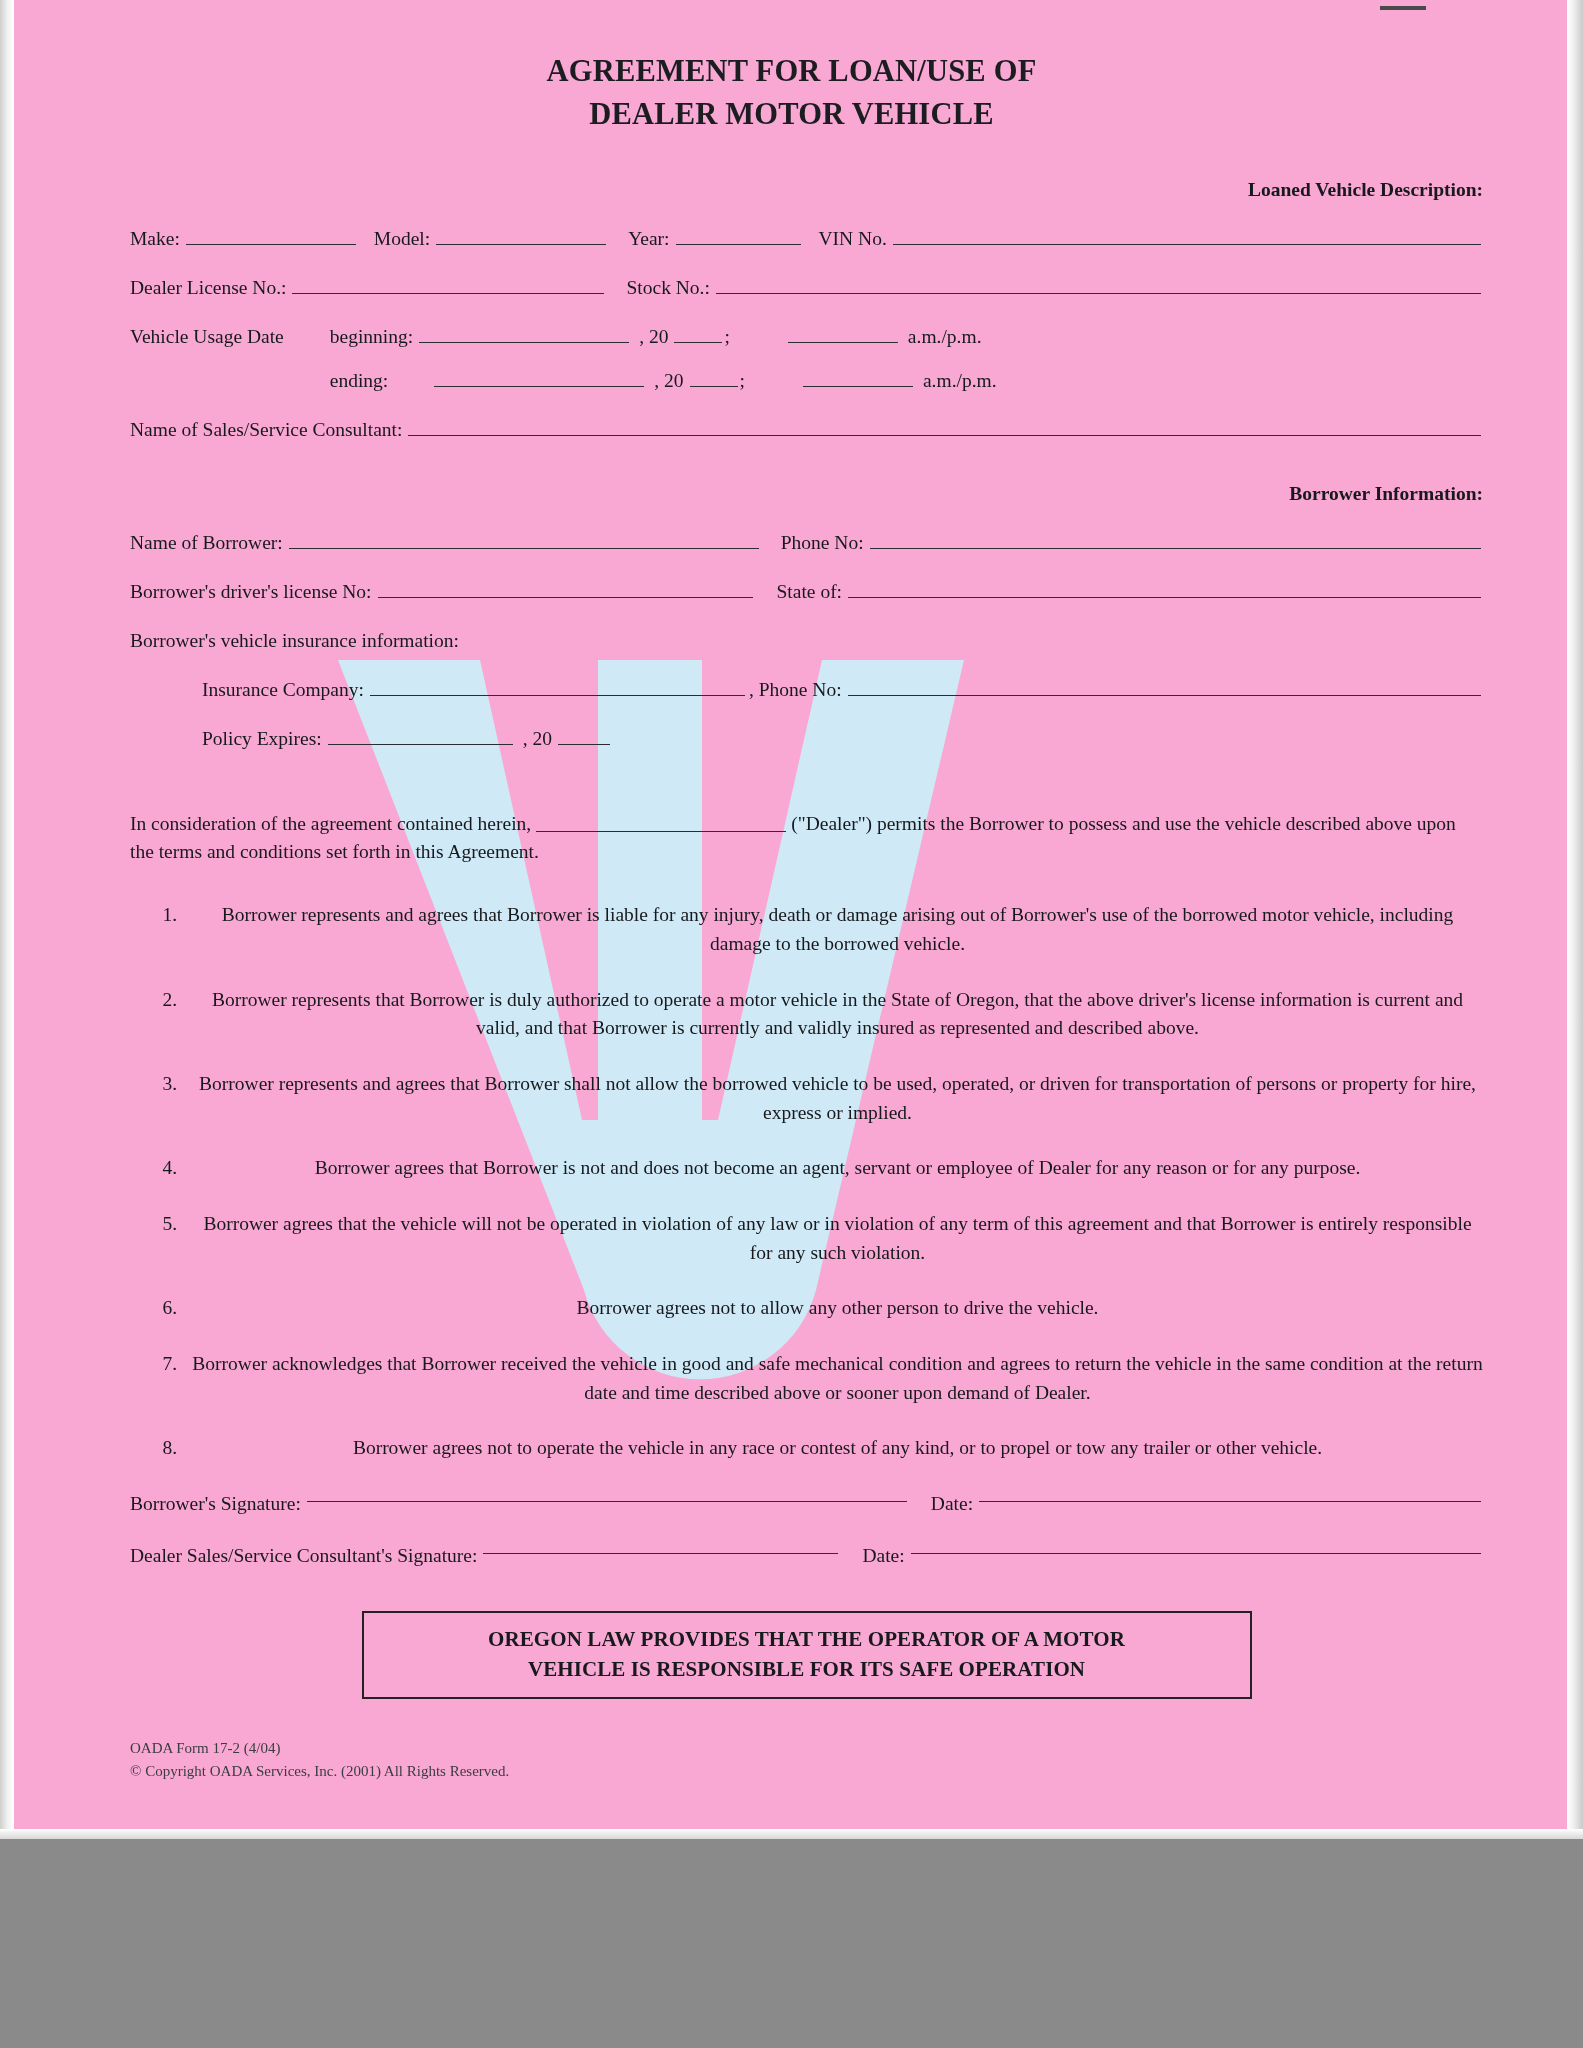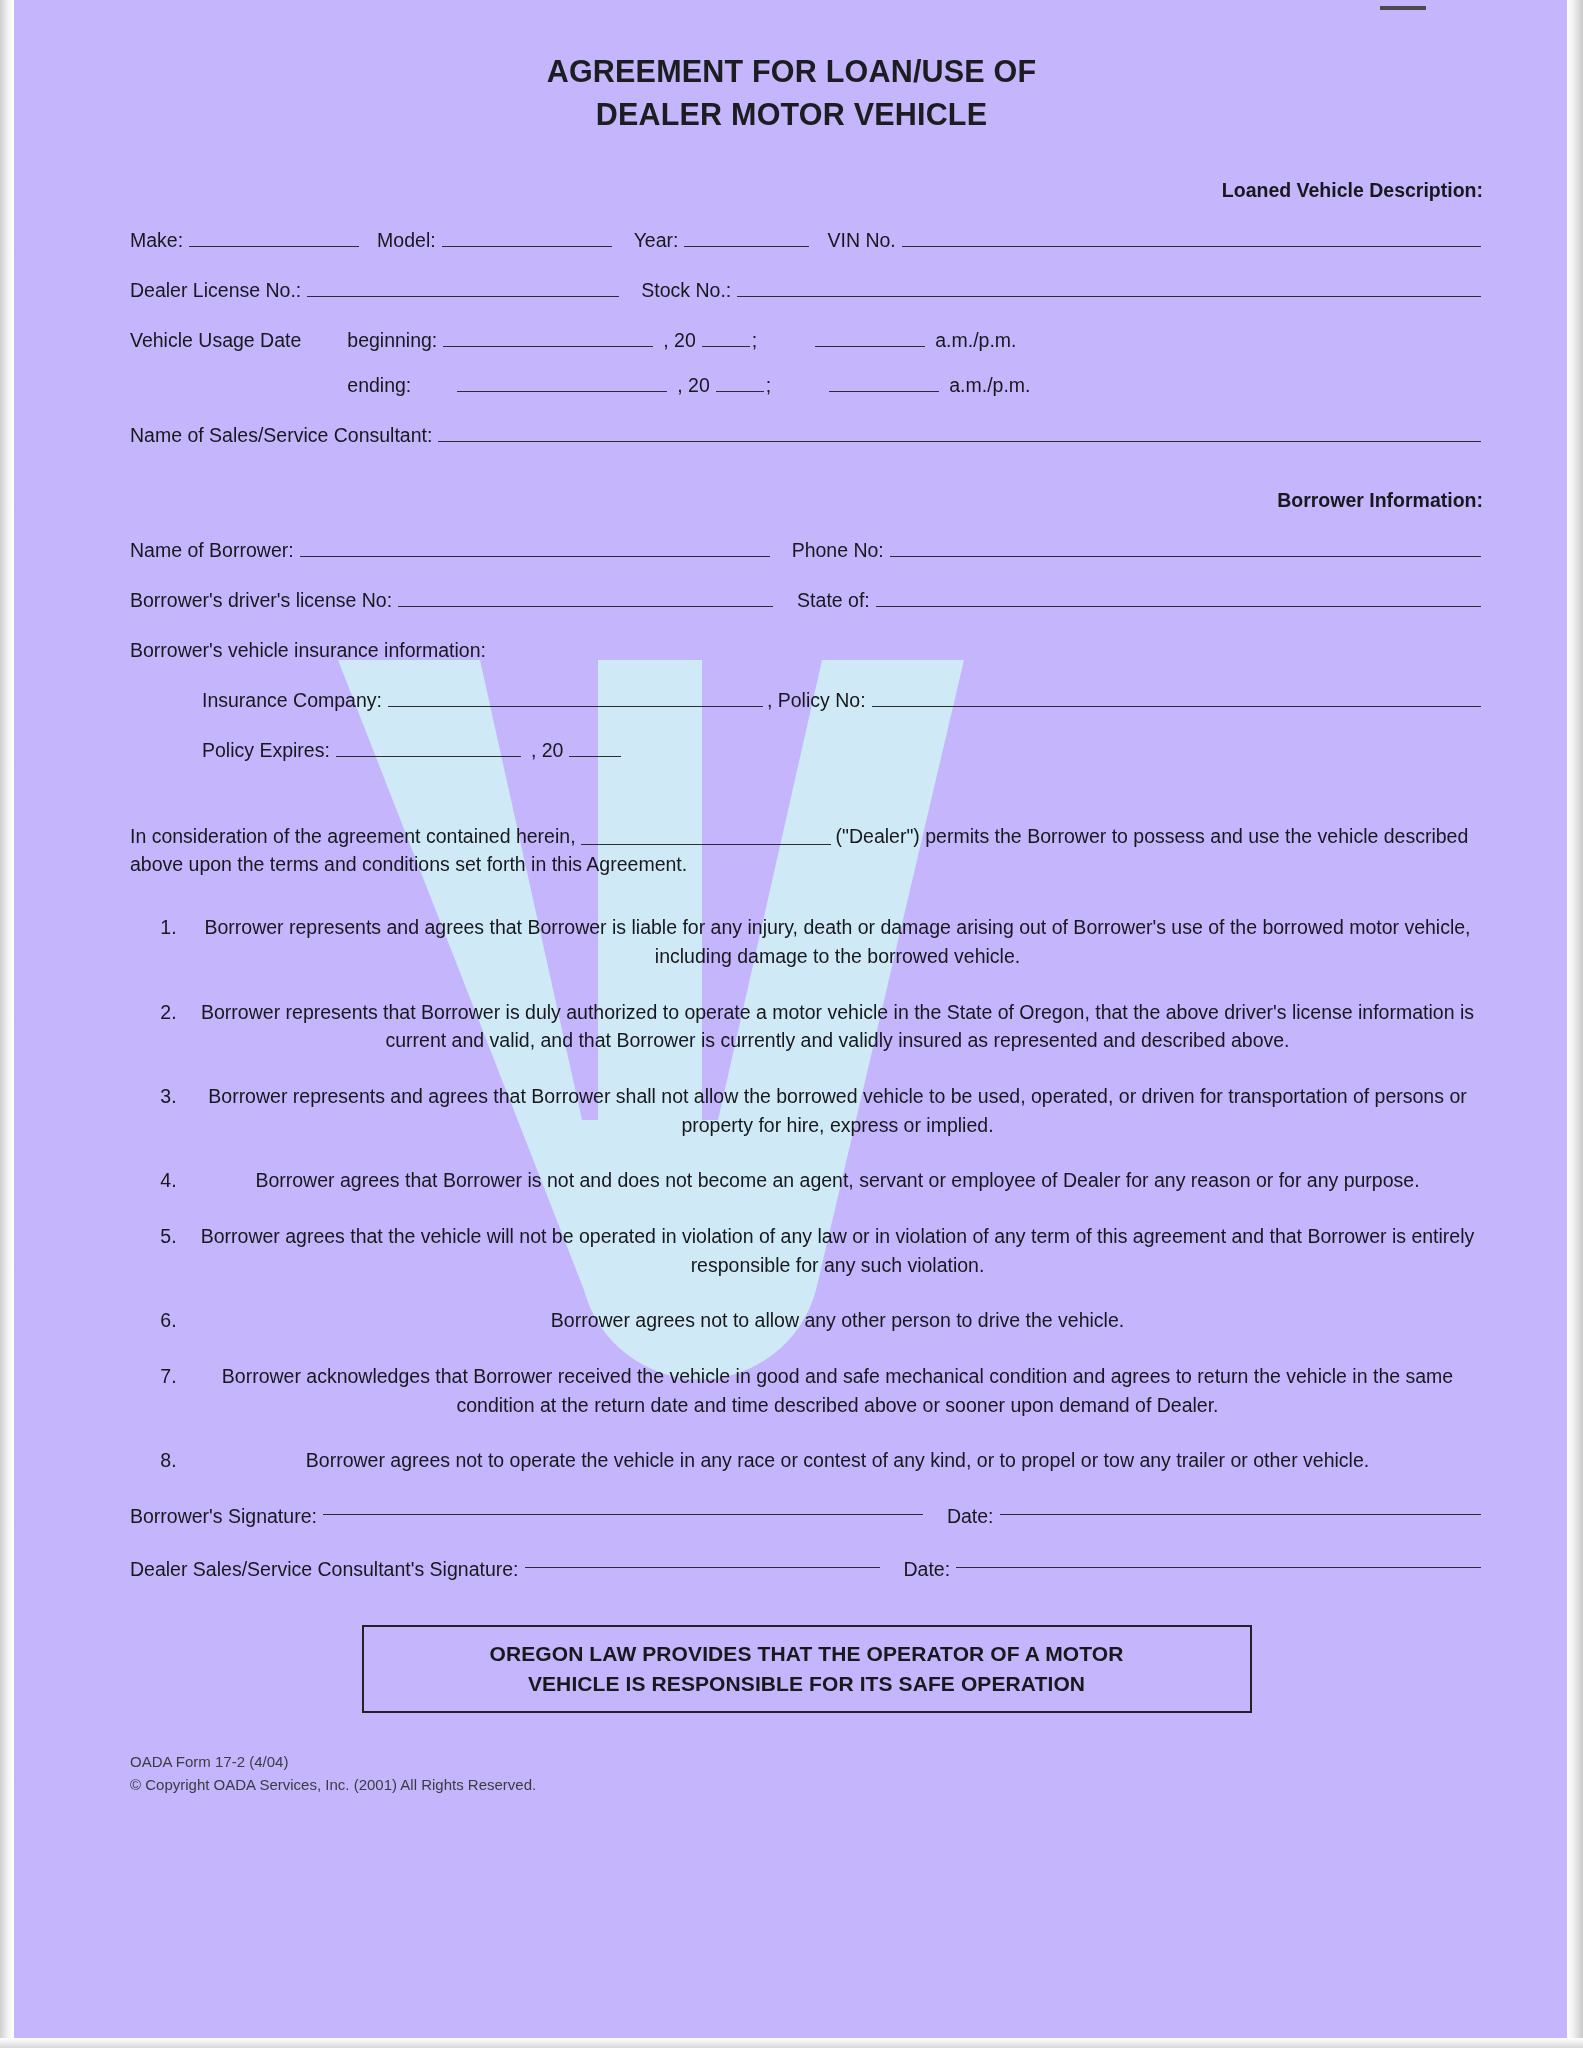--- a/index.html
+++ b/index.html
@@ -3,24 +3,24 @@
 <meta charset="utf-8">
 <style>
   html, body {
     margin: 0;
     padding: 0;
     background: #8a8a8a;
   }
   .page {
     position: relative;
     width: 1583px;
-    height: 2048px;
-    background: #c4b5fd;
+    height: 1839px;
+    background: #f9a8d4;
     overflow: hidden;
-    font-family: Liberation Sans, sans-serif;
+    font-family: Liberation Serif, serif;
     color: #15171a;
     box-sizing: border-box;
   }
   
   .scan-edge-left {
     position: absolute; left: 0; top: 0; width: 14px; height: 2048px;
     background: linear-gradient(to right, #cfcfcf 0%, #f2f2f2 55%, #ffffff 100%);
   }
   .scan-edge-right {
     position: absolute; right: 0; top: 0; width: 16px; height: 2048px;
@@ -247,21 +247,21 @@
         <span class="rule grow"></span>
       </div>
 
       <div class="row">
         <span class="lbl">Borrower's vehicle insurance information:</span>
       </div>
 
       <div class="row indent1">
         <span class="lbl">Insurance Company:</span>
         <span class="rule" style="width:375px"></span>
-        <span class="lbl" style="padding-left:2px">, Policy No:</span>
+        <span class="lbl" style="padding-left:2px">, Phone No:</span>
         <span class="rule grow"></span>
       </div>
 
       <div class="row indent1">
         <span class="lbl">Policy Expires:</span>
         <span class="rule" style="width:185px"></span>
         <span class="lbl" style="padding-left:8px">, 20</span>
         <span class="rule" style="width:52px"></span>
       </div>
 

